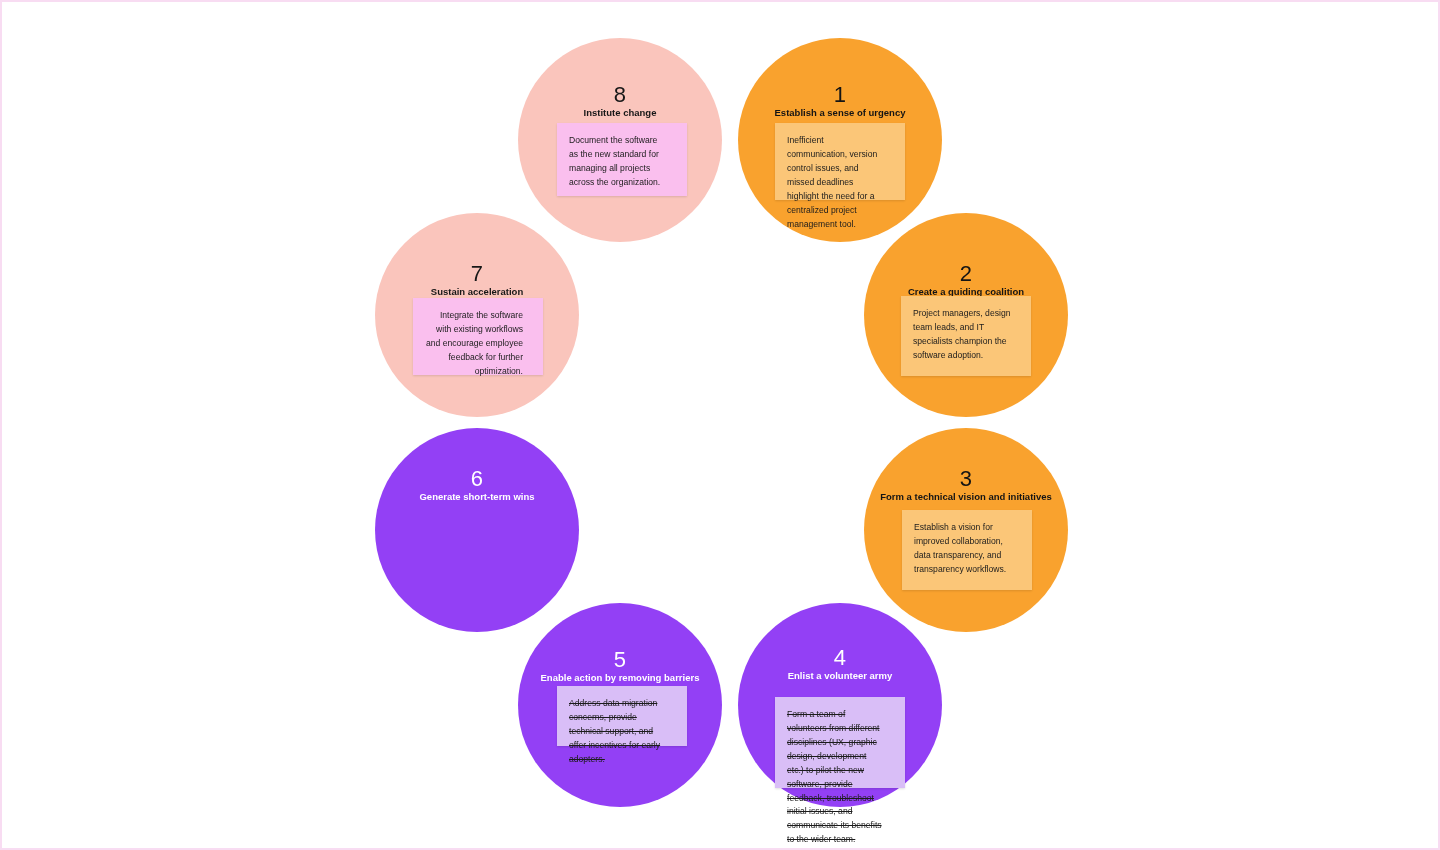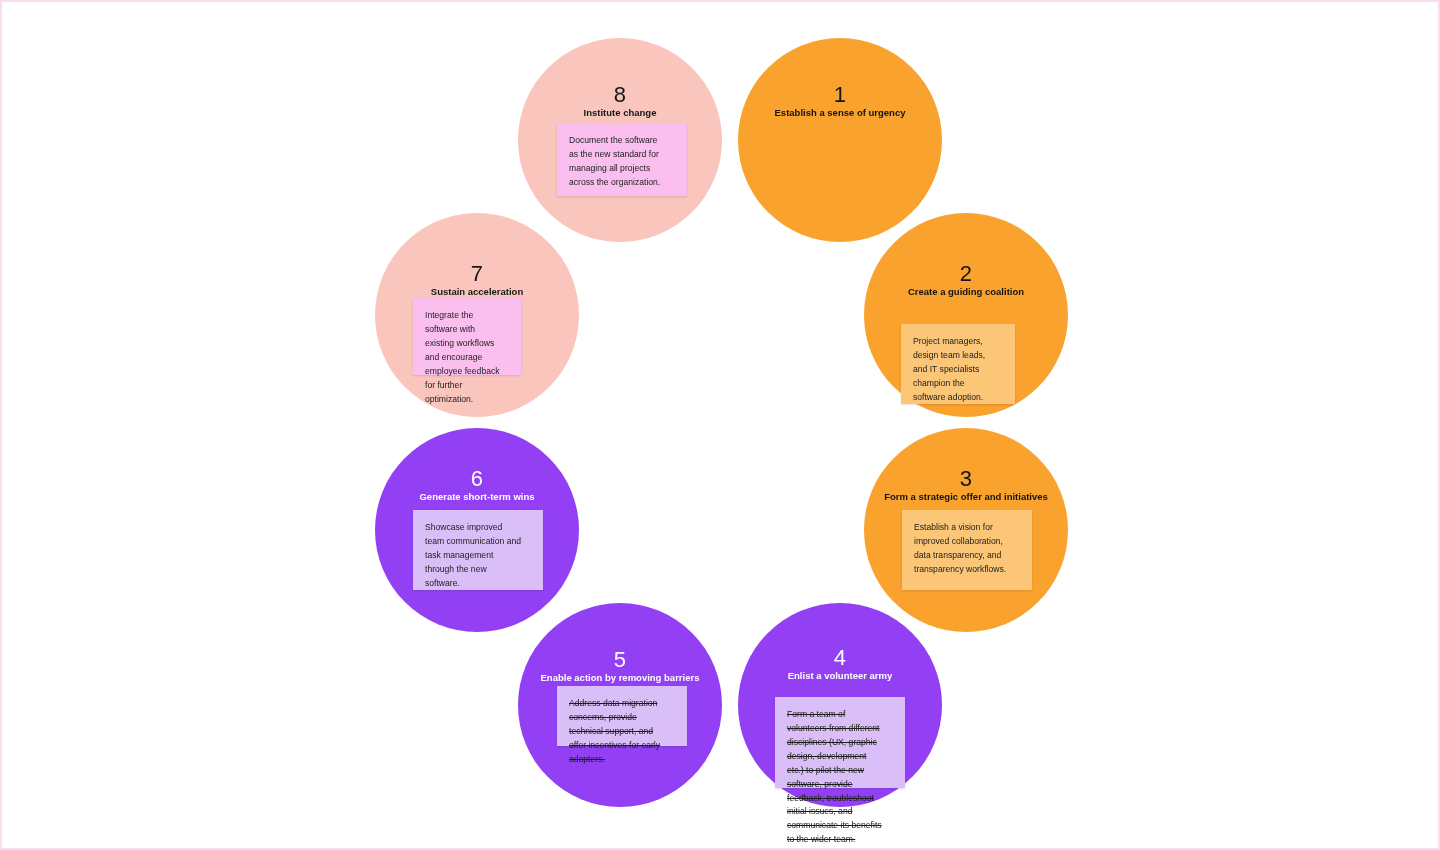--- a/index.html
+++ b/index.html
@@ -108,56 +108,56 @@
     <div class="note-card" style="left:39px; top:85px; width:130px; height:73px; background:#fabfee;">
       <p class="note-text">Document the software as the new standard for managing all projects across the organization.</p>
     </div>
   </div>
 
   <div class="node theme-orange" style="left:736px; top:36px; width:204px; height:204px; background:#f9a22e; z-index:2;">
     <div class="node-inner" style="padding-top:46px;">
       <div class="node-number">1</div>
       <div class="node-title">Establish a sense of urgency</div>
     </div>
+    <div class="note-card" style="left:37px; top:85px; width:130px; height:77px; background:#fbc678;">
+      <p class="note-text">Inefficient communication, version control issues, and missed deadlines highlight the need for a centralized project management tool.</p>
+    </div>
   </div>
 
   <div class="node theme-pink" style="left:373px; top:211px; width:204px; height:204px; background:#fac5bc; z-index:1;">
     <div class="node-inner" style="padding-top:50px;">
       <div class="node-number">7</div>
       <div class="node-title">Sustain acceleration</div>
     </div>
-    <div class="note-card" style="left:38px; top:85px; width:108px; height:77px; background:#fabfee;">
+    <div class="note-card" style="left:38px; top:85px; width:130px; height:77px; background:#fabfee;text-align:right;">
       <p class="note-text">Integrate the software with existing workflows and encourage employee feedback for further optimization.</p>
     </div>
   </div>
 
   <div class="node theme-orange" style="left:862px; top:211px; width:204px; height:204px; background:#f9a22e; z-index:2;">
     <div class="node-inner" style="padding-top:50px;">
       <div class="node-number">2</div>
       <div class="node-title">Create a guiding coalition</div>
     </div>
-    <div class="note-card" style="left:37px; top:83px; width:114px; height:80px; background:#fbc678;margin-top:28px;">
+    <div class="note-card" style="left:37px; top:83px; width:130px; height:80px; background:#fbc678;">
       <p class="note-text">Project managers, design team leads, and IT specialists champion the software adoption.</p>
     </div>
   </div>
 
   <div class="node theme-purple" style="left:373px; top:426px; width:204px; height:204px; background:#9340f5; z-index:3;">
     <div class="node-inner" style="padding-top:40px;">
       <div class="node-number">6</div>
       <div class="node-title">Generate short-term wins</div>
     </div>
-    <div class="note-card" style="left:38px; top:82px; width:130px; height:80px; background:#d9bef7;">
-      <p class="note-text">Showcase improved team communication and task management through the new software.</p>
-    </div>
   </div>
 
   <div class="node theme-orange" style="left:862px; top:426px; width:204px; height:204px; background:#f9a22e; z-index:2;">
     <div class="node-inner" style="padding-top:40px;">
       <div class="node-number">3</div>
-      <div class="node-title">Form a strategic offer and initiatives</div>
+      <div class="node-title">Form a technical vision and initiatives</div>
     </div>
     <div class="note-card" style="left:38px; top:82px; width:130px; height:80px; background:#fbc678;">
       <p class="note-text">Establish a vision for improved collaboration, data transparency, and transparency workflows.</p>
     </div>
   </div>
 
   <div class="node theme-purple" style="left:516px; top:601px; width:204px; height:204px; background:#9340f5; z-index:4;">
     <div class="node-inner" style="padding-top:46px;">
       <div class="node-number">5</div>
       <div class="node-title">Enable action by removing barriers</div>

